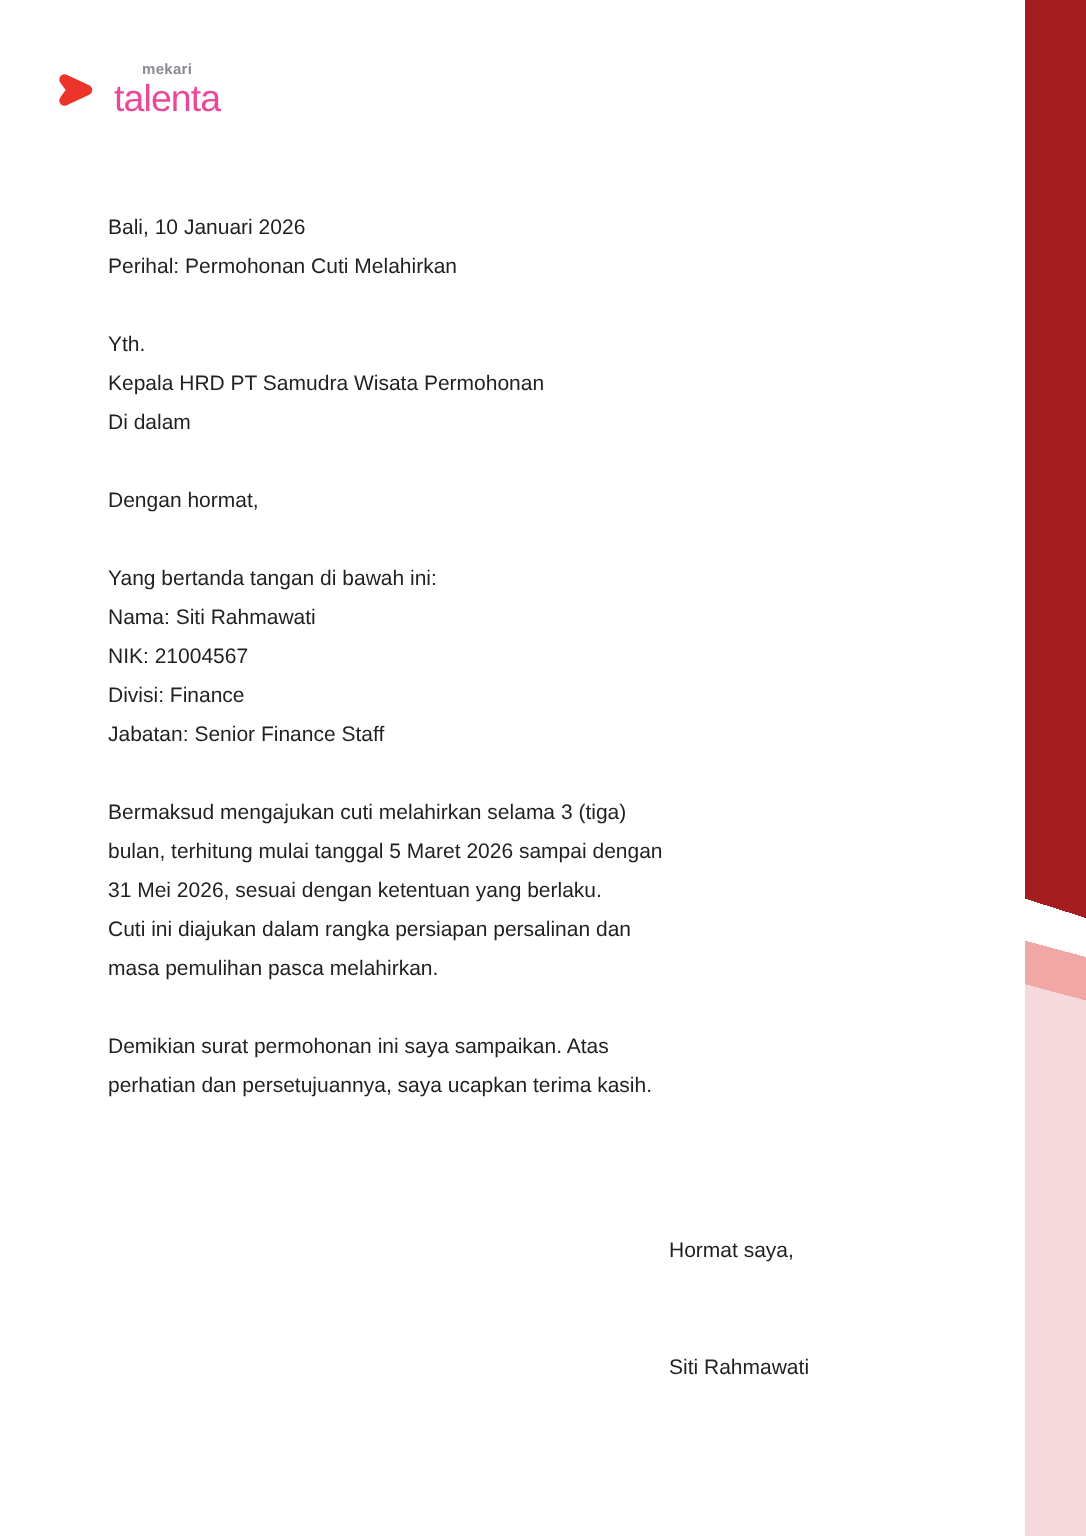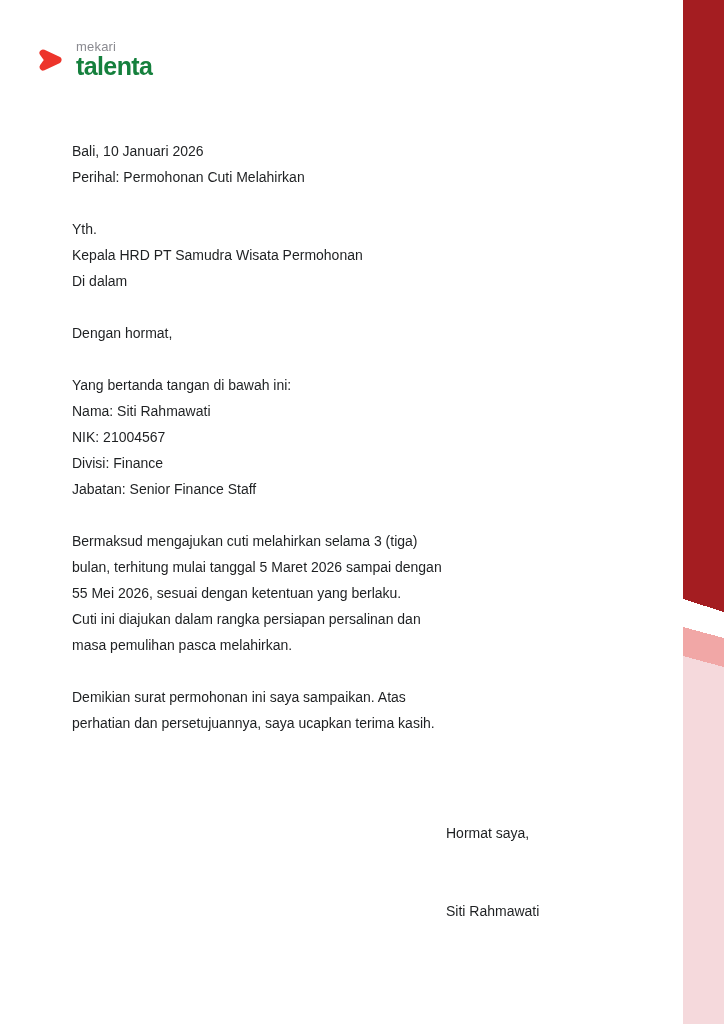--- a/index.html
+++ b/index.html
@@ -14,26 +14,26 @@
   }
 
   
   .logo {
     position:absolute; left:36px; top:40px;
     display:flex; align-items:center; gap:10px;
   }
   .logo-mark { width:30px; height:32px; display:block; }
   .logo-text { display:flex; flex-direction:column; }
   .brand-top {
-    font-size:13px; line-height:14px; font-weight:400;
-    color:#8a8a90; letter-spacing:0.2px;
+    font-size:10px; line-height:14px; font-weight:700;
+    color:#8a8a90; letter-spacing:0.2px;text-align:center;
   }
   .brand-bottom {
-    font-size:25px; line-height:25px; font-weight:700;
-    color:#15803d; letter-spacing:-0.6px;
+    font-size:25px; line-height:25px; font-weight:400;
+    color:#ec4899; letter-spacing:-0.6px;
   }
 
   
   .letter {
     position:absolute; left:72px; top:138px; width:574px;
     font-size:14px; line-height:26px; color:#1e2022;
   }
   .block { margin-bottom:26px; }
   .line { white-space:nowrap; }
 
@@ -89,21 +89,21 @@
       <div class="line">Yang bertanda tangan di bawah ini:</div>
       <div class="line">Nama: Siti Rahmawati</div>
       <div class="line">NIK: 21004567</div>
       <div class="line">Divisi: Finance</div>
       <div class="line">Jabatan: Senior Finance Staff</div>
     </div>
 
     <div class="block">
       <div class="line">Bermaksud mengajukan cuti melahirkan selama 3 (tiga)</div>
       <div class="line">bulan, terhitung mulai tanggal 5 Maret 2026 sampai dengan</div>
-      <div class="line">55 Mei 2026, sesuai dengan ketentuan yang berlaku.</div>
+      <div class="line">31 Mei 2026, sesuai dengan ketentuan yang berlaku.</div>
       <div class="line">Cuti ini diajukan dalam rangka persiapan persalinan dan</div>
       <div class="line">masa pemulihan pasca melahirkan.</div>
     </div>
 
     <div class="block" style="margin-bottom:16px;">
       <div class="line">Demikian surat permohonan ini saya sampaikan. Atas</div>
       <div class="line">perhatian dan persetujuannya, saya ucapkan terima kasih.</div>
     </div>
 
     <div class="signature">

